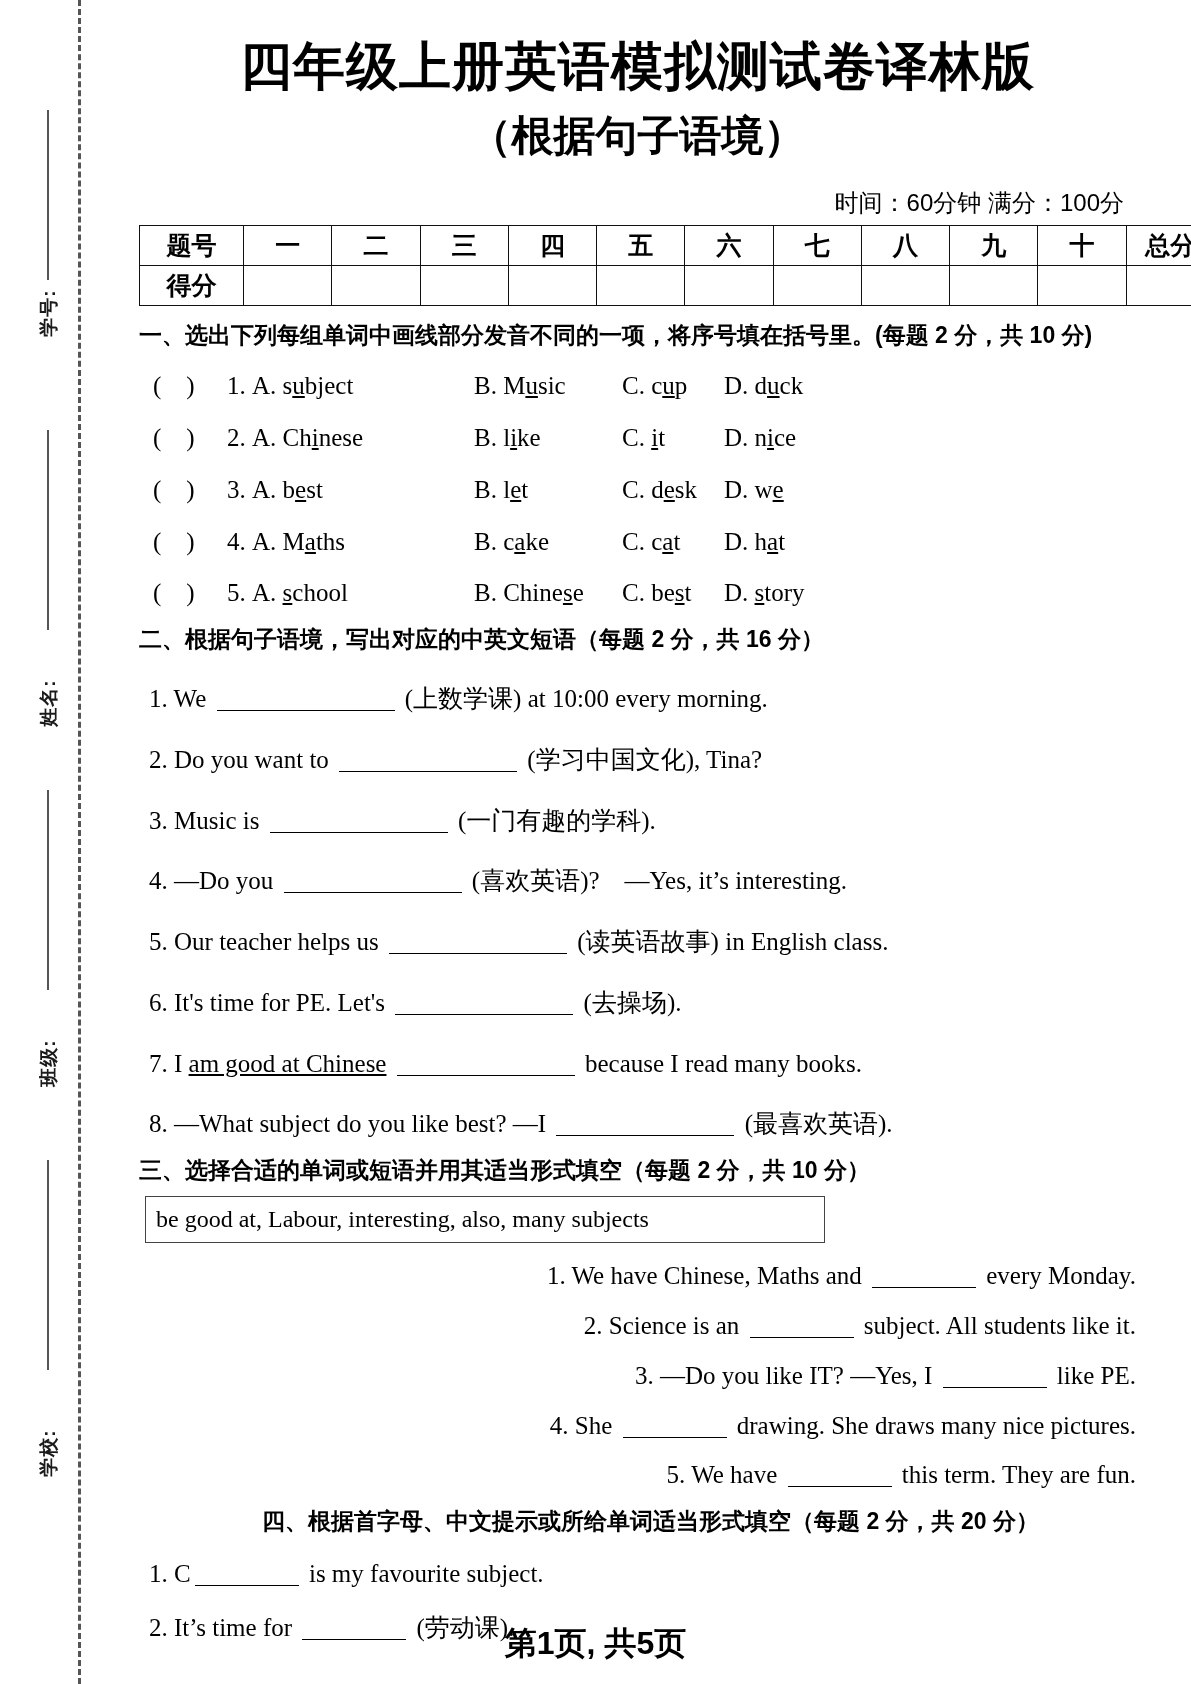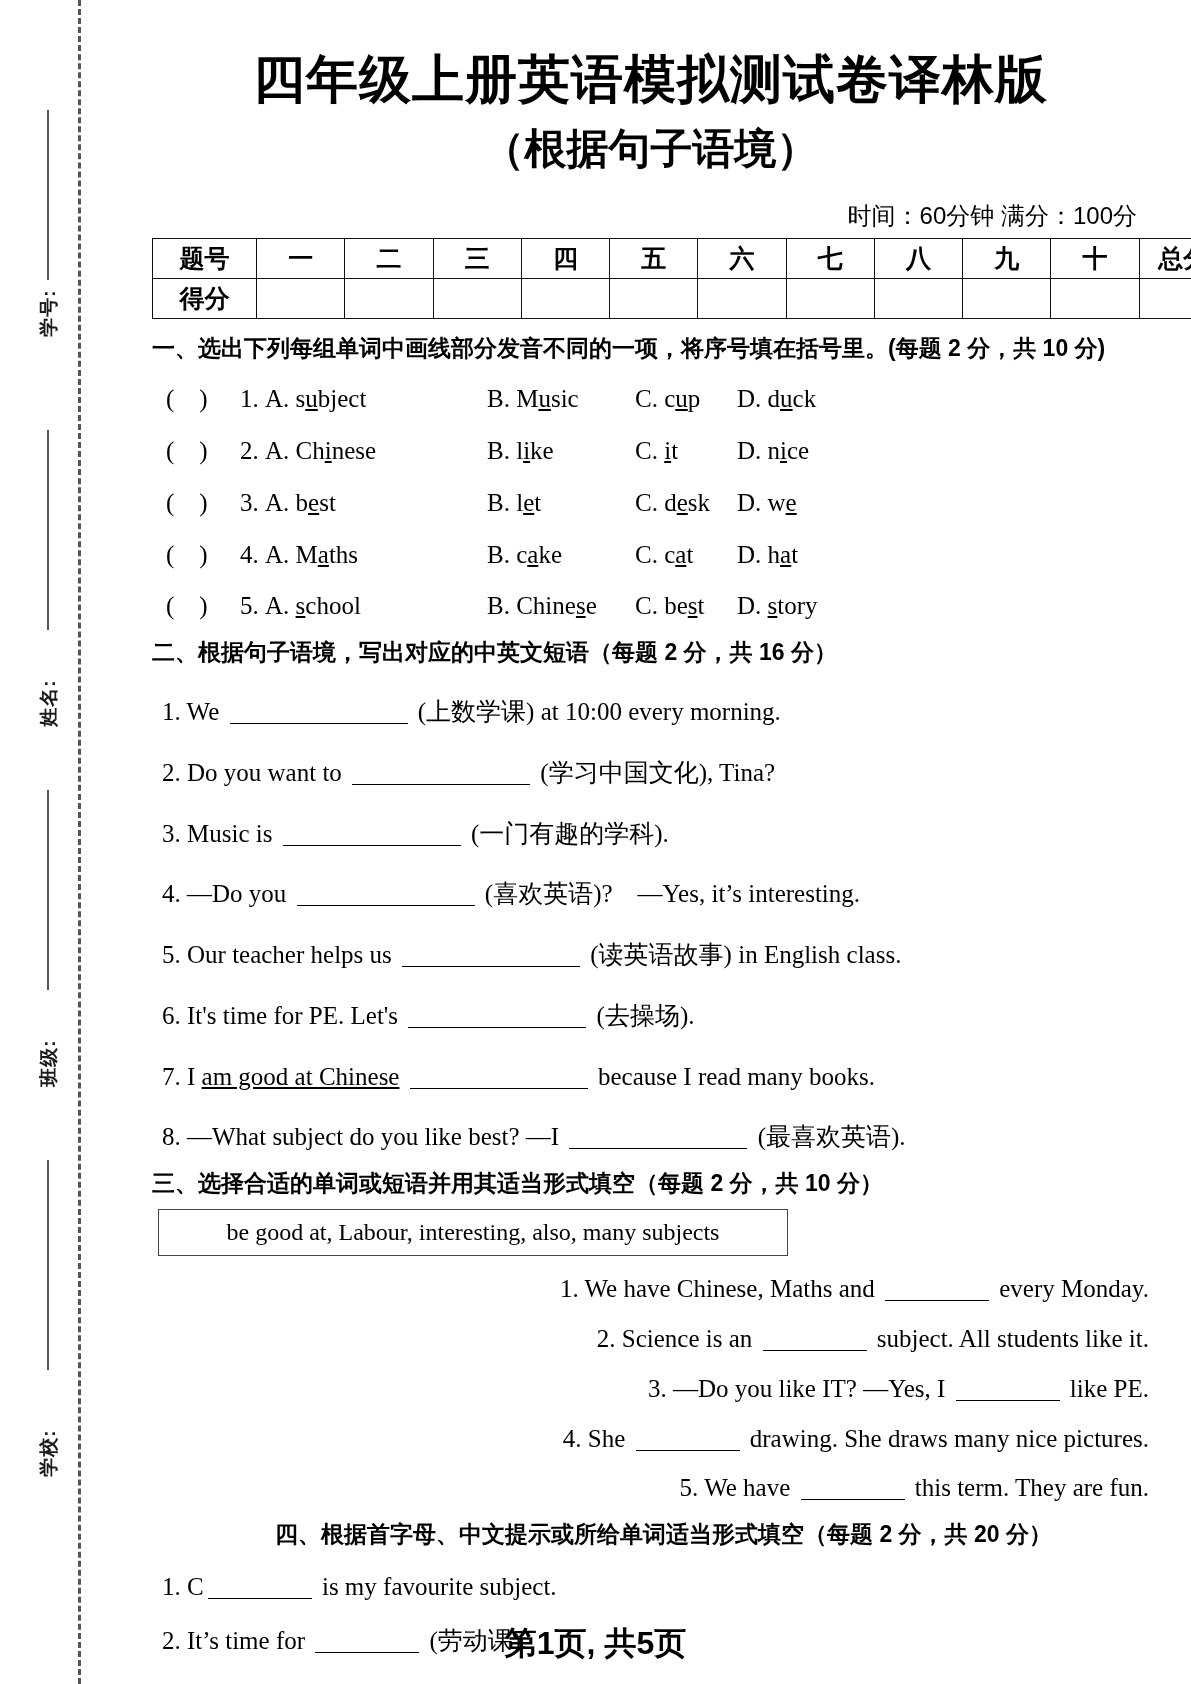--- a/index.html
+++ b/index.html
@@ -44,23 +44,23 @@
     letter-spacing: 1px;
     color: #1a1a1a;
     transform: rotate(-90deg);
     transform-origin: center center;
     white-space: nowrap;
   }
 
   
   .paper {
     position: absolute;
-    left: 110px; top: 0;
+    left: 97px; top: 0;
     width: 1081px; height: 1684px;
-    padding: 17px 42px;
+    padding: 4px 42px;
   }
 
   .title-main {
     margin-top: 30px;
     text-align: center;
     font-family: "Liberation Sans", "DejaVu Sans", sans-serif;
     font-weight: bold;
     font-size: 52px;
     line-height: 1.25;
     letter-spacing: 1px;
@@ -123,24 +123,24 @@
 
   .paren { display: inline-block; width: 74px; }
   .opt { display: inline-block; }
   u { text-decoration: underline; text-underline-offset: 2px; }
 
   .blank-lg { display: inline-block; width: 178px; border-bottom: 1.5px solid #000; margin: 0 4px; vertical-align: -4px; }
   .blank-sm { display: inline-block; width: 104px; border-bottom: 1.5px solid #000; margin: 0 4px; vertical-align: -4px; }
 
   .wordbank {
     margin: 10px 0 0 6px;
-    width: 630px;
+    width: 680px;
     border: 1.5px solid #444;
     padding: 9px 10px;
-    text-align: center;
+    text-align: left;
     font-size: 24px;
   }
 
   .footer {
     position: absolute;
     left: 0; right: 0;
     bottom: 18px;
     text-align: center;
     font-family: "Liberation Sans", "DejaVu Sans", sans-serif;
     font-weight: bold;

